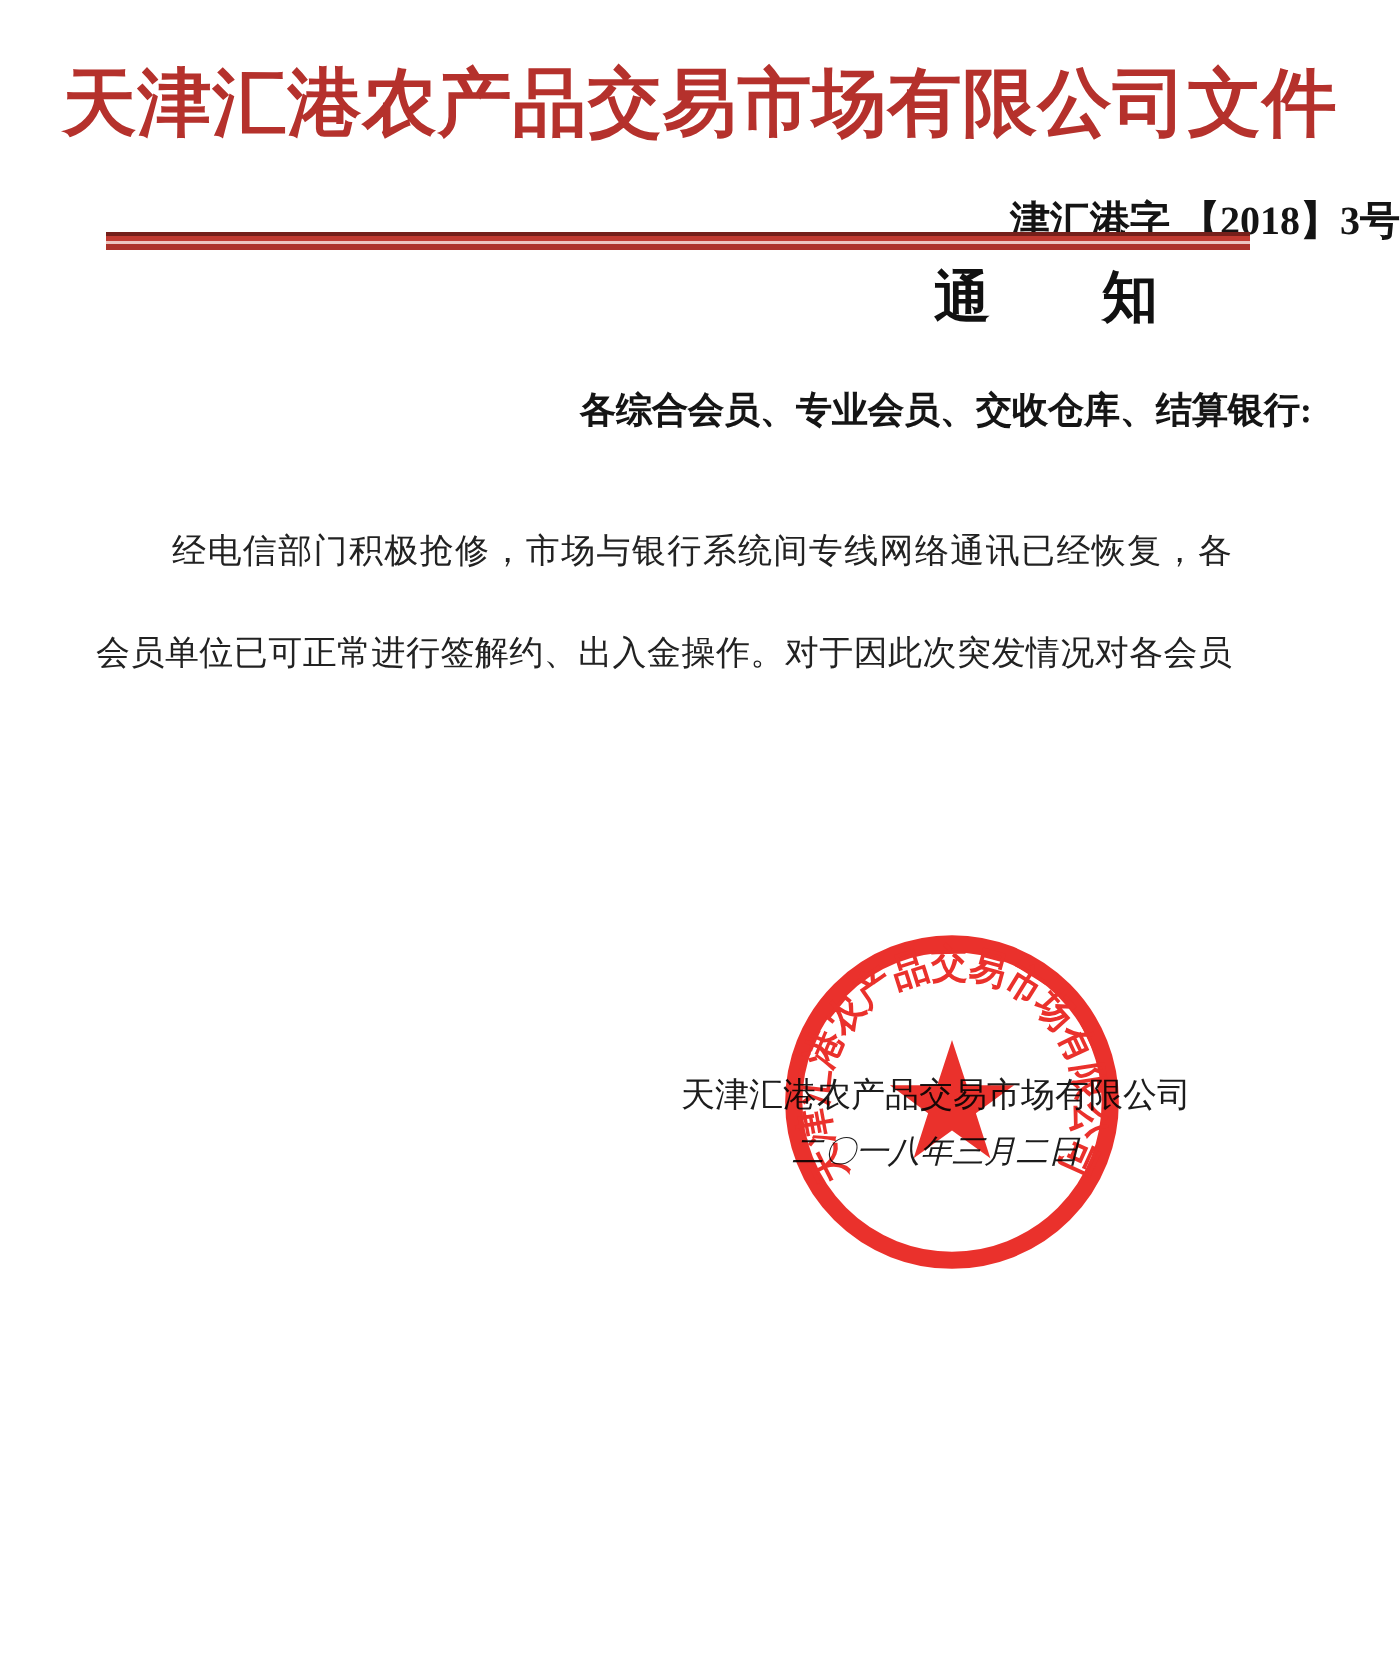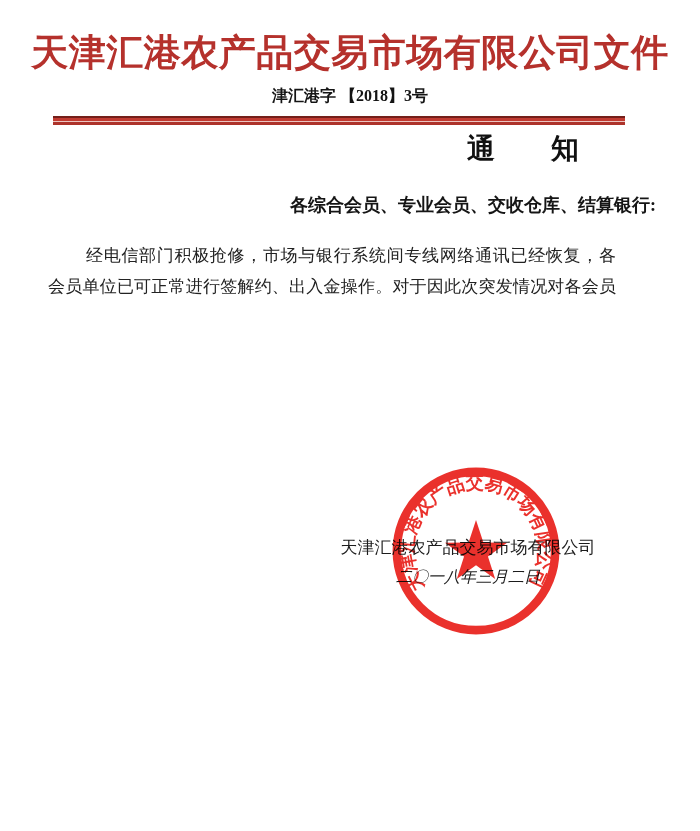--- a/index.html
+++ b/index.html
@@ -15,23 +15,23 @@
   .org-title{
     position:absolute;top:30px;left:0;width:700px;
     text-align:center;
     font-size:37px;line-height:46px;
     font-weight:bold;
     letter-spacing:0.5px;
     color:#b5312c;
     font-family:"Liberation Serif","DejaVu Serif",serif;
   }
   .doc-number{
-    position:absolute;top:83px;left:0;width:700px;
-    text-align:center;
-    font-size:16px;line-height:26px;
+    position:absolute;top:98px;left:0;width:700px;
+    text-align:right;
+    font-size:20px;line-height:26px;
     font-weight:bold;
     color:#141414;
   }
   .header-rule{
     position:absolute;top:116px;left:53px;width:572px;height:9px;
     background:linear-gradient(180deg,
       #741f1a 0%,#741f1a 22%,
       #c13a31 22%,#c13a31 52%,
       #ecc5c0 52%,#ecc5c0 68%,
       #ad332b 68%,#ad332b 100%);
@@ -49,21 +49,21 @@
     font-size:18px;line-height:26px;
     font-weight:bold;
     color:#151515;
     text-align:right;
   }
   .body-block{
     position:absolute;top:240px;left:48px;width:568px;
     font-size:17px;line-height:31px;
     color:#222222;
   }
-  .body-line{width:568px;}
+  .body-line{width:568px;margin-top:20px;}
   .body-line.justified{text-align:justify;text-align-last:justify;}
   .body-line.indented{text-indent:38px;}
   .signature-block{
     position:absolute;top:533px;left:340px;width:256px;
     text-align:center;
     color:#1c1c1c;
   }
   .signature-company{font-size:17px;line-height:30px;}
   .signature-date{font-size:16px;line-height:28px;font-style:italic;}
   .seal{

